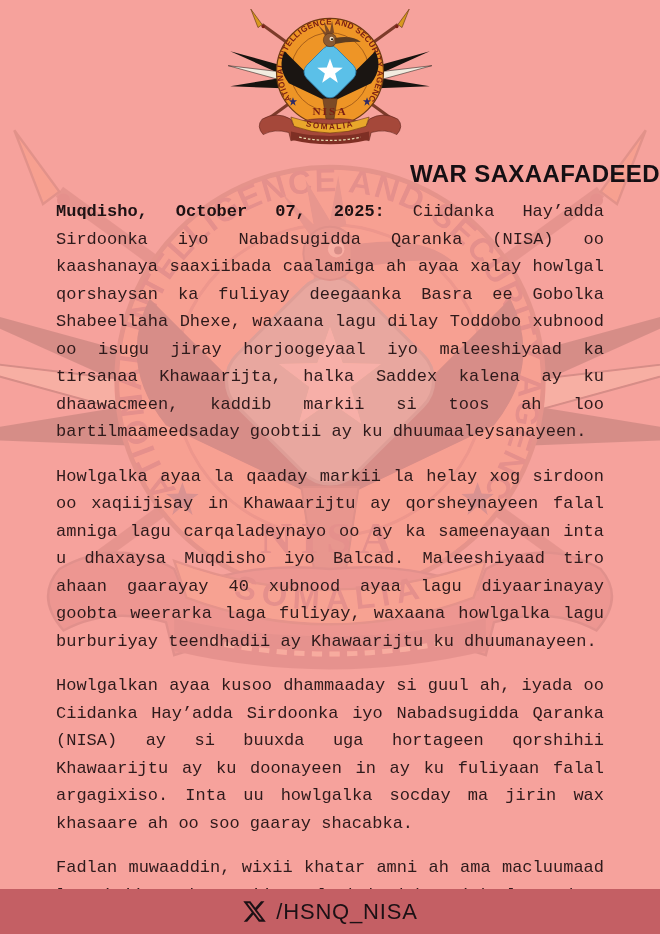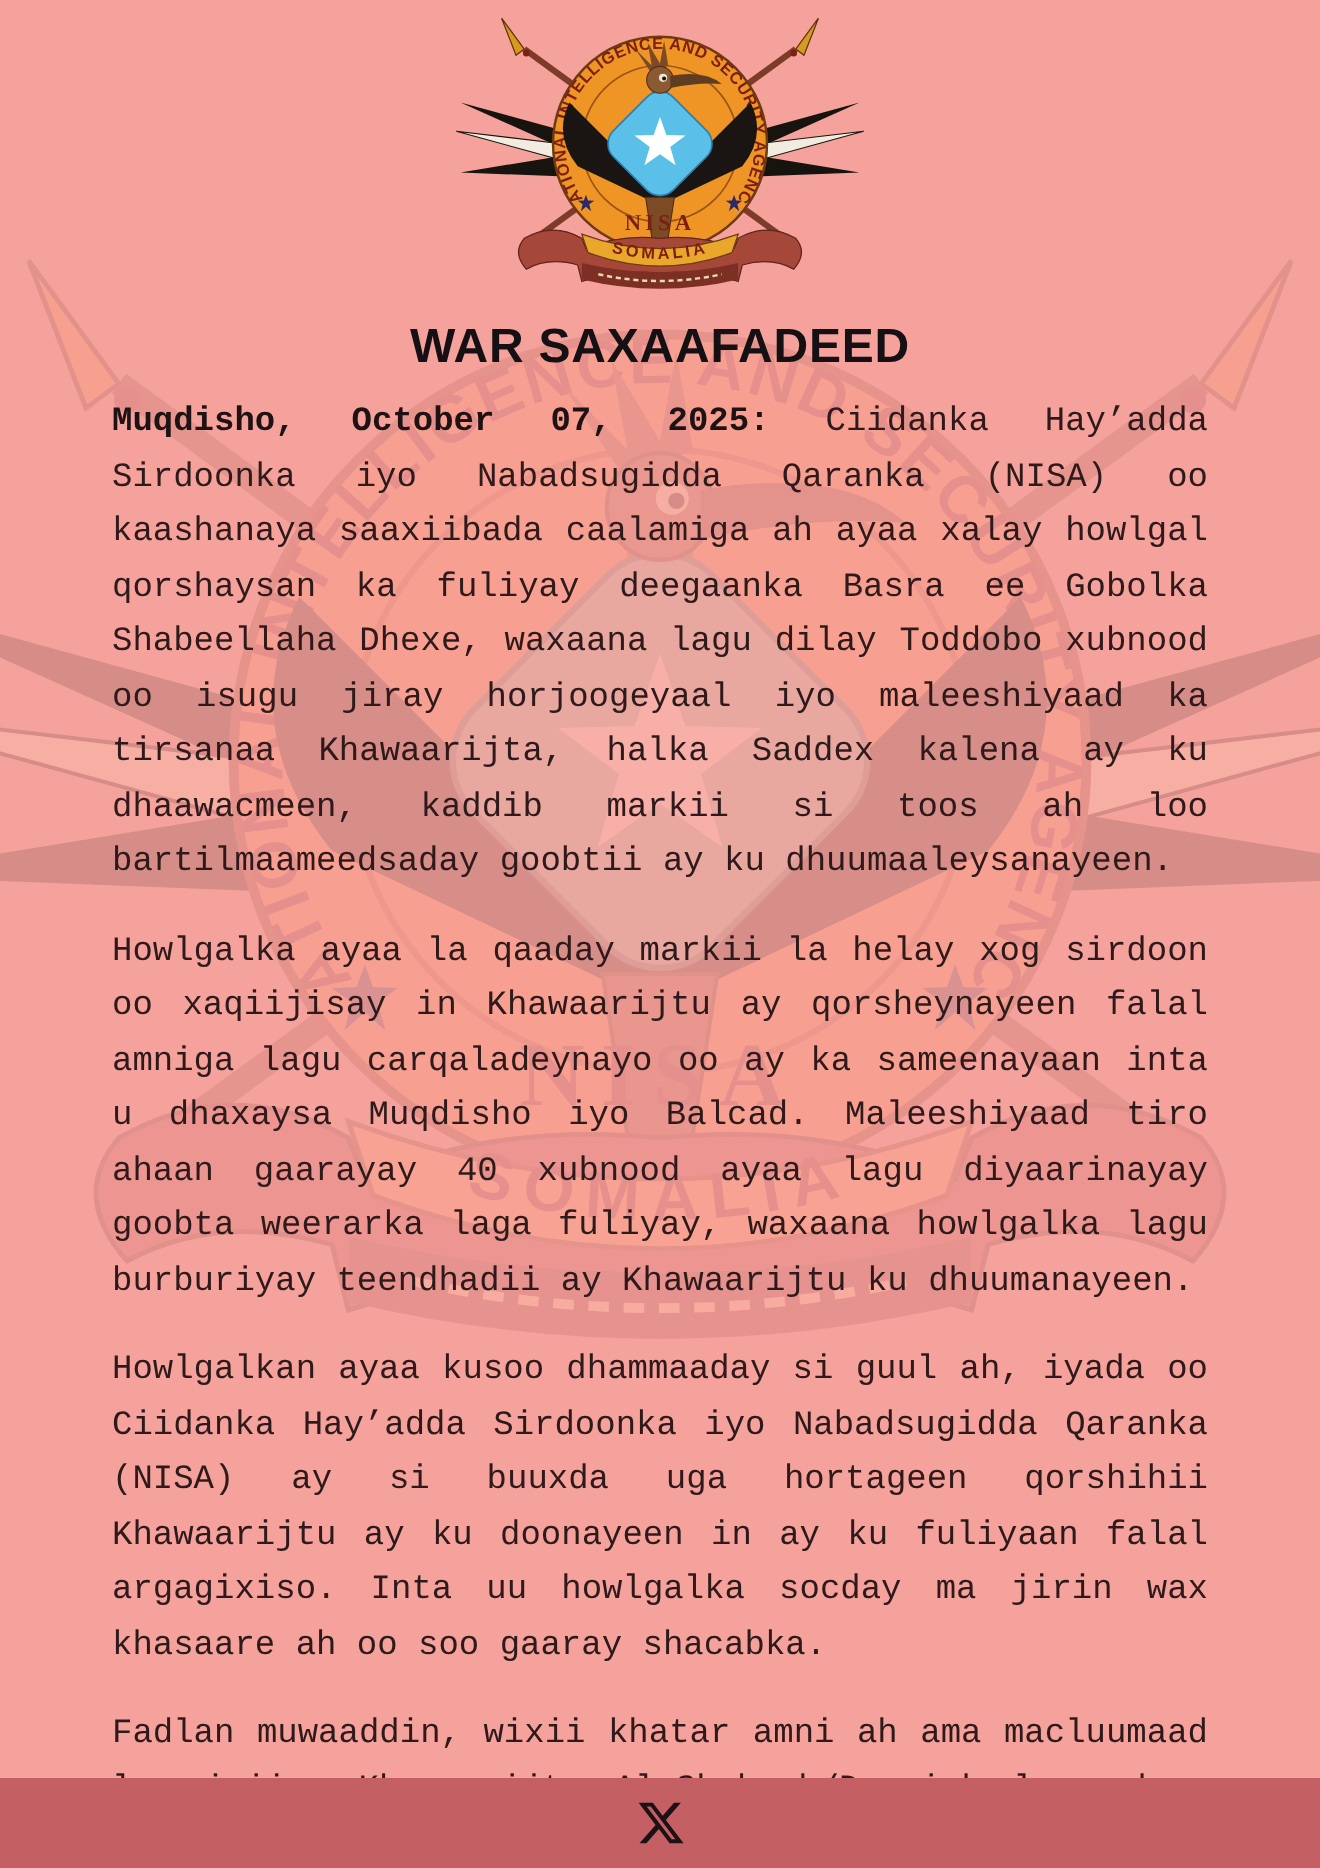--- a/index.html
+++ b/index.html
@@ -14,21 +14,21 @@
   .watermark{
     position:absolute;top:118px;left:50%;
     transform:translateX(-50%);
     opacity:0.14;
     filter:sepia(0.55) hue-rotate(-22deg) saturate(1.6);
     pointer-events:none;z-index:0;
   }
   .page{position:relative;z-index:1;}
   .emblem{display:block;margin:6px auto 0;}
   .title{
-    margin:10px 0 0;text-align:center;
+    margin:10px 0 0;text-align:right;
     font-size:24px;font-weight:bold;letter-spacing:0.4px;
     color:#151014;
   }
   .content{width:548px;margin:10px auto 0;font-family:Liberation Mono, monospace;}
   .para{
     margin:0 0 17px;
     font-size:17px;line-height:27.5px;
     text-align:justify;text-justify:inter-word;
     color:#2e1a1b;
   }
@@ -136,13 +136,14 @@
     <p class="para"><span>Fadlan muwaaddin, wixii khatar amni ah ama macluumaad la xiriira Khawaarijta Al-Shabaab/Daacish la wadaag NISA: 199 / 0770747474 / 0620545454.</span></p>
   </section>
 
   <div class="end-mark">-DHAMMAAD-</div>
 </div>
 
 <footer class="social-bar">
   <svg class="x-icon" width="25" height="25" viewBox="0 0 24 24">
     <path fill="#1c1115" d="M18.244 2.25h3.308l-7.227 8.26 8.502 11.24H16.17l-5.214-6.817L4.99 21.75H1.68l7.73-8.835L1.254 2.25H8.08l4.713 6.231zm-1.161 17.52h1.833L7.084 4.126H5.117z"></path>
   </svg>
+  <span class="handle">/HSNQ_NISA</span>
 </footer>
 
 </body></html>

